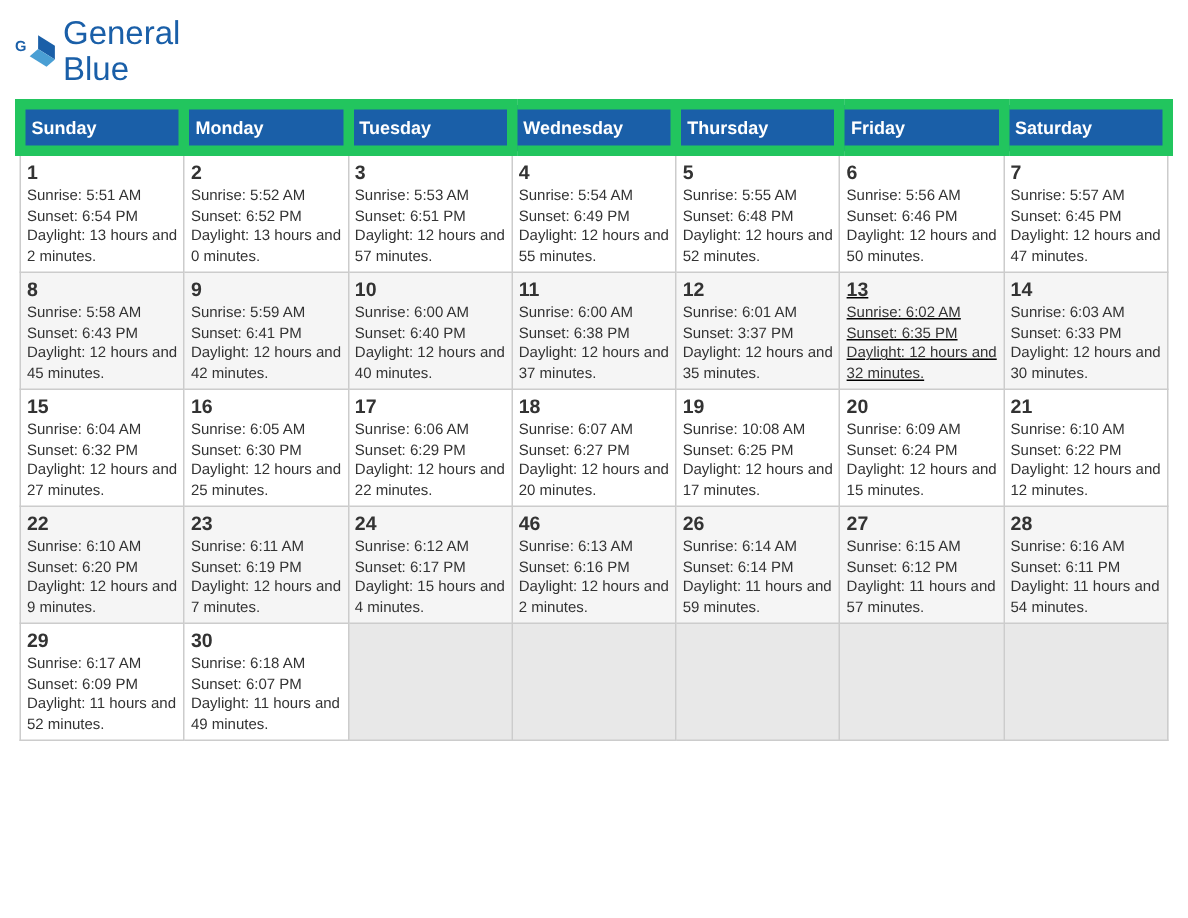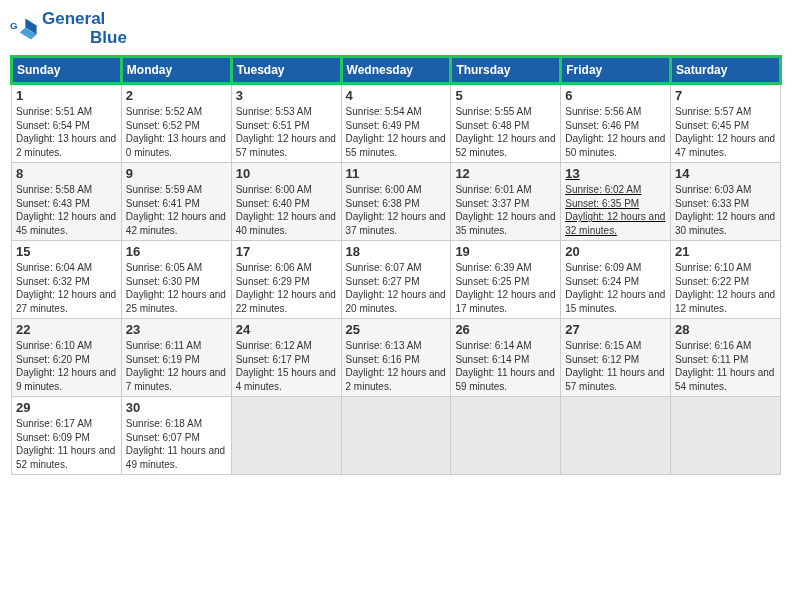--- a/index.html
+++ b/index.html
@@ -14,22 +14,22 @@
       display: flex;
       justify-content: space-between;
       align-items: flex-start;
       margin-bottom: 8px;
     }
     .logo {
       display: flex;
       align-items: center;
     }
     .logo-text {
-      font-size: 17px;
-      font-weight: bold;
+      font-size: 22px;
+      font-weight: normal;
       color: #333;
       line-height: 1.1;
     }
     .logo-text span {
       color: #1a5fa8;
     }
     .logo-icon {
       width: 28px;
       height: 28px;
       margin-right: 4px;
@@ -51,21 +51,21 @@
       border-collapse: collapse;
       font-size: 10.5px;
     }
     thead tr th {
       background-color: #1a5fa8;
       color: #fff;
       padding: 5px 4px;
       text-align: left;
       font-size: 12px;
       font-weight: bold;
-      border: 3px solid #22c55e;
+      border: 7px solid #22c55e;
     }
     tbody tr td {
       border: 1px solid #ccc;
       padding: 3px 4px;
       vertical-align: top;
       width: 14.28%;
       height: 78px;
     }
     tbody tr:nth-child(even) td {
       background-color: #f5f5f5;
@@ -94,21 +94,21 @@
 
 <div class="header">
   <div class="logo">
     <svg class="logo-icon" viewBox="0 0 40 40" xmlns="http://www.w3.org/2000/svg">
       <text y="20" font-size="14" font-weight="bold" fill="#1a5fa8">G</text>
       <polygon points="22,5 38,15 38,28 22,18" fill="#1a5fa8"></polygon>
       <polygon points="22,18 38,28 30,35 14,25" fill="#4a9fd4"></polygon>
     </svg>
     <div class="logo-text">
       <div><span>General</span></div>
-      <div><span style="color:#1a5fa8;margin-left:48px;">Blue</span></div>
+      <div><span style="color:#1a5fa8;">Blue</span></div>
     </div>
   </div>
   <div class="title-block">
     <div class="month-title"></div>
     <div class="location"></div>
   </div>
 </div>
 
 <table>
   <thead>
@@ -195,21 +195,21 @@
         <td>
           <span class="day-num">17</span>
           <div class="day-info"><span>Sunrise: 6:06 AM</span><br><span>Sunset: 6:29 PM</span><br><span>Daylight: 12 hours and 22 minutes.</span></div>
         </td>
         <td>
           <span class="day-num">18</span>
           <div class="day-info"><span>Sunrise: 6:07 AM</span><br><span>Sunset: 6:27 PM</span><br><span>Daylight: 12 hours and 20 minutes.</span></div>
         </td>
         <td>
           <span class="day-num">19</span>
-          <div class="day-info"><span>Sunrise: 6:39 AM</span><br><span>Sunset: 6:25 PM</span><br><span>Daylight: 12 hours and 17 minutes.</span></div>
+          <div class="day-info"><span>Sunrise: 10:08 AM</span><br><span>Sunset: 6:25 PM</span><br><span>Daylight: 12 hours and 17 minutes.</span></div>
         </td>
         <td>
           <span class="day-num">20</span>
           <div class="day-info"><span>Sunrise: 6:09 AM</span><br><span>Sunset: 6:24 PM</span><br><span>Daylight: 12 hours and 15 minutes.</span></div>
         </td>
         <td>
           <span class="day-num">21</span>
           <div class="day-info"><span>Sunrise: 6:10 AM</span><br><span>Sunset: 6:22 PM</span><br><span>Daylight: 12 hours and 12 minutes.</span></div>
         </td>
       </tr>
@@ -220,21 +220,21 @@
         </td>
         <td style="background-color: rgb(245, 245, 245);">
           <span class="day-num">23</span>
           <div class="day-info"><span>Sunrise: 6:11 AM</span><br><span>Sunset: 6:19 PM</span><br><span>Daylight: 12 hours and 7 minutes.</span></div>
         </td>
         <td style="background-color: rgb(245, 245, 245);">
           <span class="day-num">24</span>
           <div class="day-info"><span>Sunrise: 6:12 AM</span><br><span>Sunset: 6:17 PM</span><br><span>Daylight: 15 hours and 4 minutes.</span></div>
         </td>
         <td style="background-color: rgb(245, 245, 245);">
-          <span class="day-num">25</span>
+          <span class="day-num">46</span>
           <div class="day-info"><span>Sunrise: 6:13 AM</span><br><span>Sunset: 6:16 PM</span><br><span>Daylight: 12 hours and 2 minutes.</span></div>
         </td>
         <td style="background-color: rgb(245, 245, 245);">
           <span class="day-num">26</span>
           <div class="day-info"><span>Sunrise: 6:14 AM</span><br><span>Sunset: 6:14 PM</span><br><span>Daylight: 11 hours and 59 minutes.</span></div>
         </td>
         <td style="background-color: rgb(245, 245, 245);">
           <span class="day-num">27</span>
           <div class="day-info"><span>Sunrise: 6:15 AM</span><br><span>Sunset: 6:12 PM</span><br><span>Daylight: 11 hours and 57 minutes.</span></div>
         </td>

